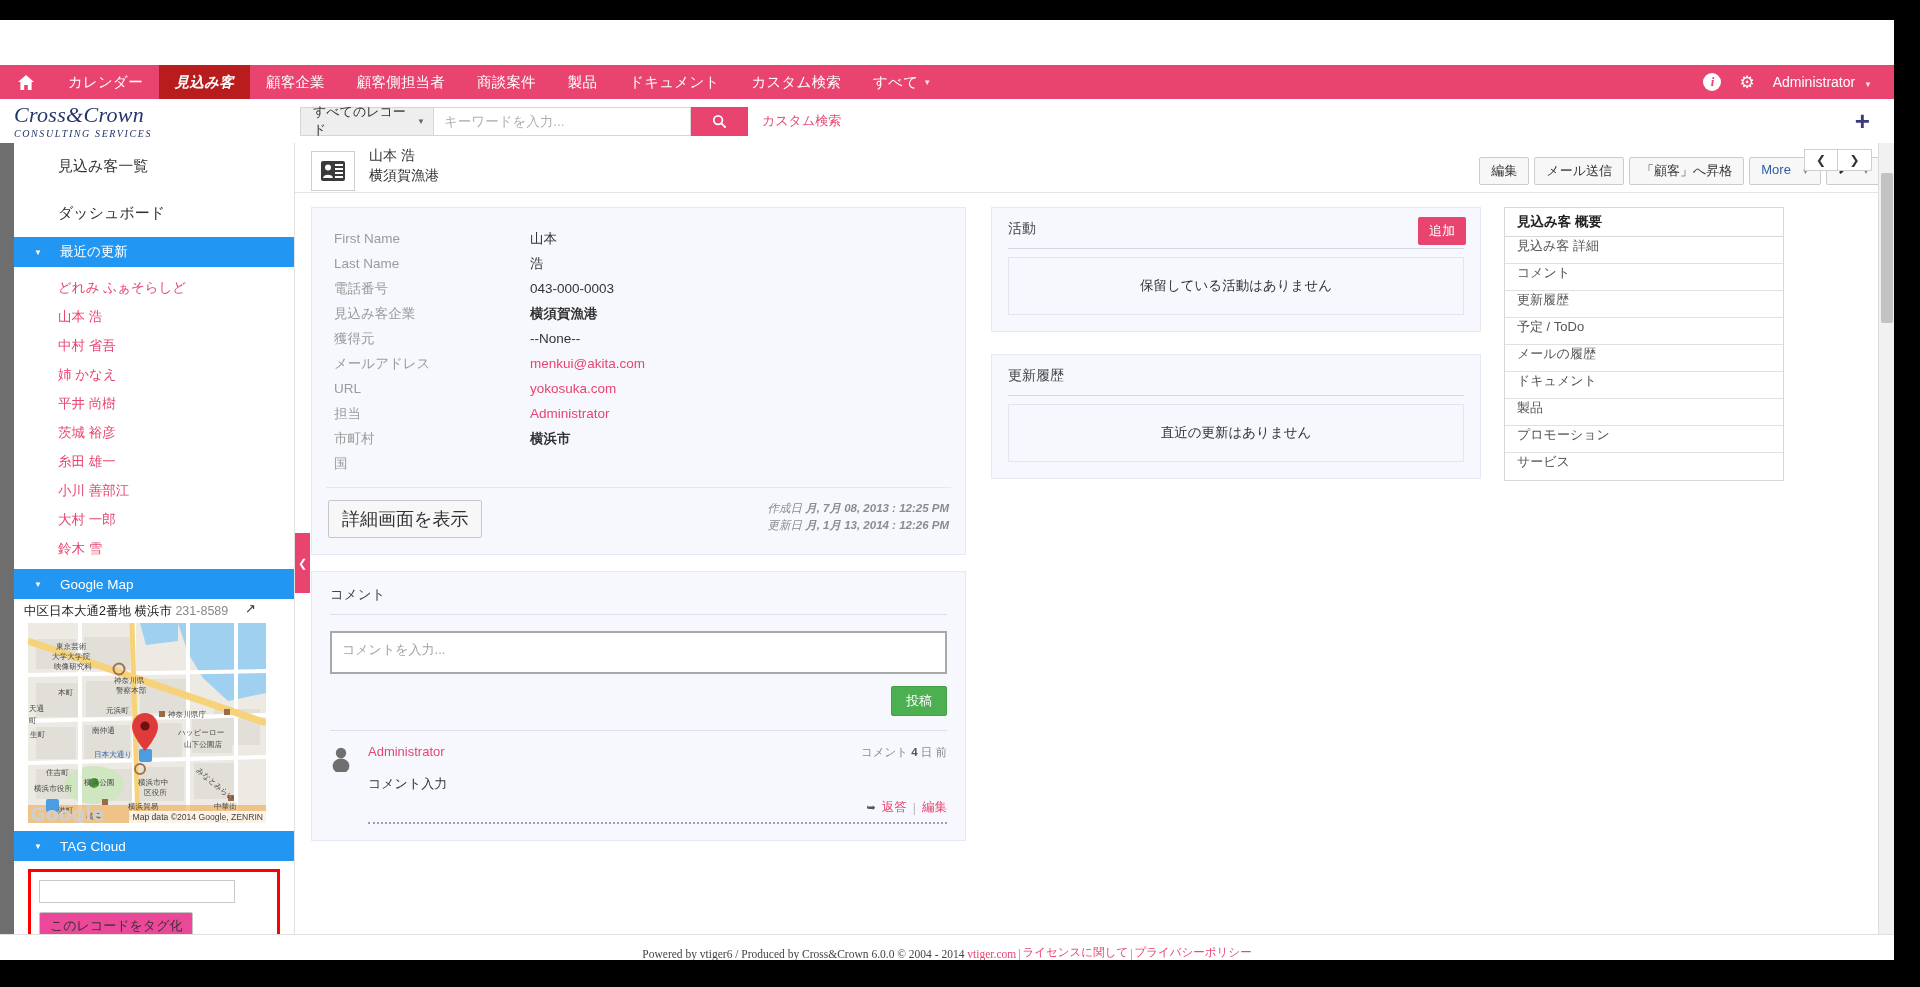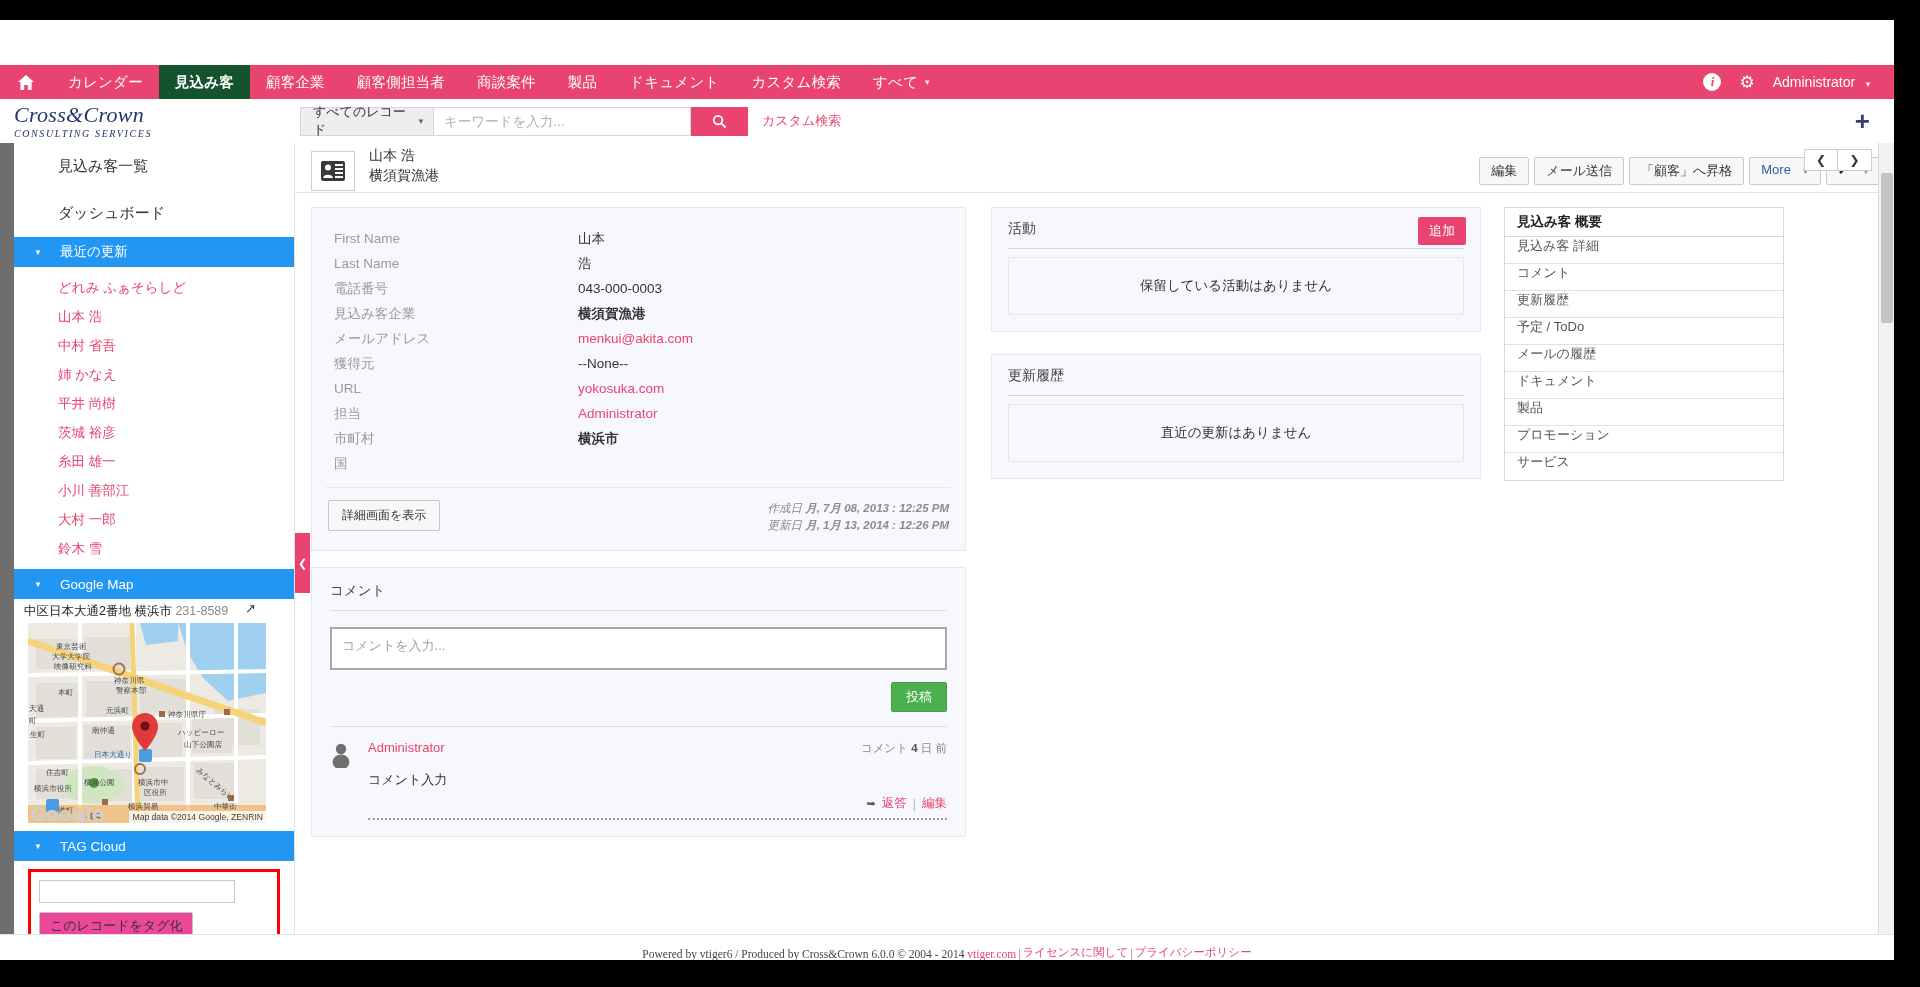--- a/index.html
+++ b/index.html
@@ -23,21 +23,21 @@
   .topnav .home-btn {
     width: 52px; display: flex; align-items: center; justify-content: center;
     cursor: pointer;
   }
   .topnav .home-btn svg { display:block; }
   .nav-item {
     display: flex; align-items: center; padding: 0 16px;
     color: #ffffff; font-size: 14.5px; white-space: nowrap; cursor: pointer;
     letter-spacing: .2px;
   }
-  .nav-item.active { background: #14532d; font-weight: bold; }
+  .nav-item.active { background: #b91c1c; font-weight: bold; font-style: italic; }
   .nav-caret { margin-left: 5px; font-size: 8px; opacity: .85; }
   .topnav .right {
     margin-left: auto; display: flex; align-items: center; padding-right: 22px; gap: 18px;
   }
   .circ-i {
     width: 18px; height: 18px; border-radius: 50%; background: #fff;
     color: #e8446f; font-style: italic; font-weight: bold; font-size: 13px;
     display: flex; align-items: center; justify-content: center; font-family: "Liberation Serif", serif;
     cursor: pointer;
   }
@@ -156,30 +156,30 @@
   .btn .cv { font-size: 8px; color: #888; margin-left: 7px; }
   .btn.more { color: #2b5ea8; }
 
   .content-cols { display: flex; padding: 14px 0 0 0; }
   .col-left { width: 655px; margin-left: 16px; }
   .col-mid  { width: 490px; margin-left: 25px; }
   .col-right{ width: 280px; margin-left: 23px; }
 
   .panel { background: #f7f8fd; border: 1px solid #e6e8f4; }
   .detail-panel { padding: 18px 0 12px 0; }
-  .field-row { display: flex; padding: 2px 0 2px 22px; gap: 48px; }
+  .field-row { display: flex; padding: 2px 0 2px 22px; }
   .f-label { width: 196px; font-size: 13.5px; color: #9a9a9a; line-height: 21px; }
   .f-val   { font-size: 13.5px; color: #333; line-height: 21px; }
   .f-val.bold { font-weight: bold; }
   .f-val.link { color: #e8446f; cursor: pointer; }
   .f-sep { border-top: 1px solid #e4e6f0; margin: 11px 14px 0 14px; }
   .detail-foot { display: flex; align-items: flex-start; padding: 12px 16px 4px 16px; }
   .btn-detailview {
     background: #f7f7f7; border: 1px solid #c7c7c7; border-radius: 2px;
-    font-size: 12px; padding: 6px 13px; color: #333; cursor: pointer;
+    font-size: 18px; padding: 6px 13px; color: #333; cursor: pointer;
     font-family: "Liberation Sans", sans-serif;
   }
   .stamps { margin-left: auto; text-align: right; }
   .stamp {
     font-size: 11.5px; color: #8b8b8b; font-style: italic; line-height: 17px;
   }
   .stamp b { font-style: italic; }
 
   .comments-panel { margin-top: 16px; padding: 14px 18px 16px 18px; }
   .c-title { font-size: 13.5px; color: #444; }
@@ -550,26 +550,26 @@
             </div>
             <div class="field-row">
               <div class="f-label">電話番号</div>
               <div class="f-val">043-000-0003</div>
             </div>
             <div class="field-row">
               <div class="f-label">見込み客企業</div>
               <div class="f-val bold">横須賀漁港</div>
             </div>
             <div class="field-row">
+              <div class="f-label">獲得元</div>
+              <div class="f-val">--None--</div>
+            </div>
+            <div class="field-row">
               <div class="f-label">メールアドレス</div>
               <div class="f-val link">menkui@akita.com</div>
-            </div>
-            <div class="field-row">
-              <div class="f-label">獲得元</div>
-              <div class="f-val">--None--</div>
             </div>
             <div class="field-row">
               <div class="f-label">URL</div>
               <div class="f-val link">yokosuka.com</div>
             </div>
             <div class="field-row">
               <div class="f-label">担当</div>
               <div class="f-val link">Administrator</div>
             </div>
             <div class="field-row">

